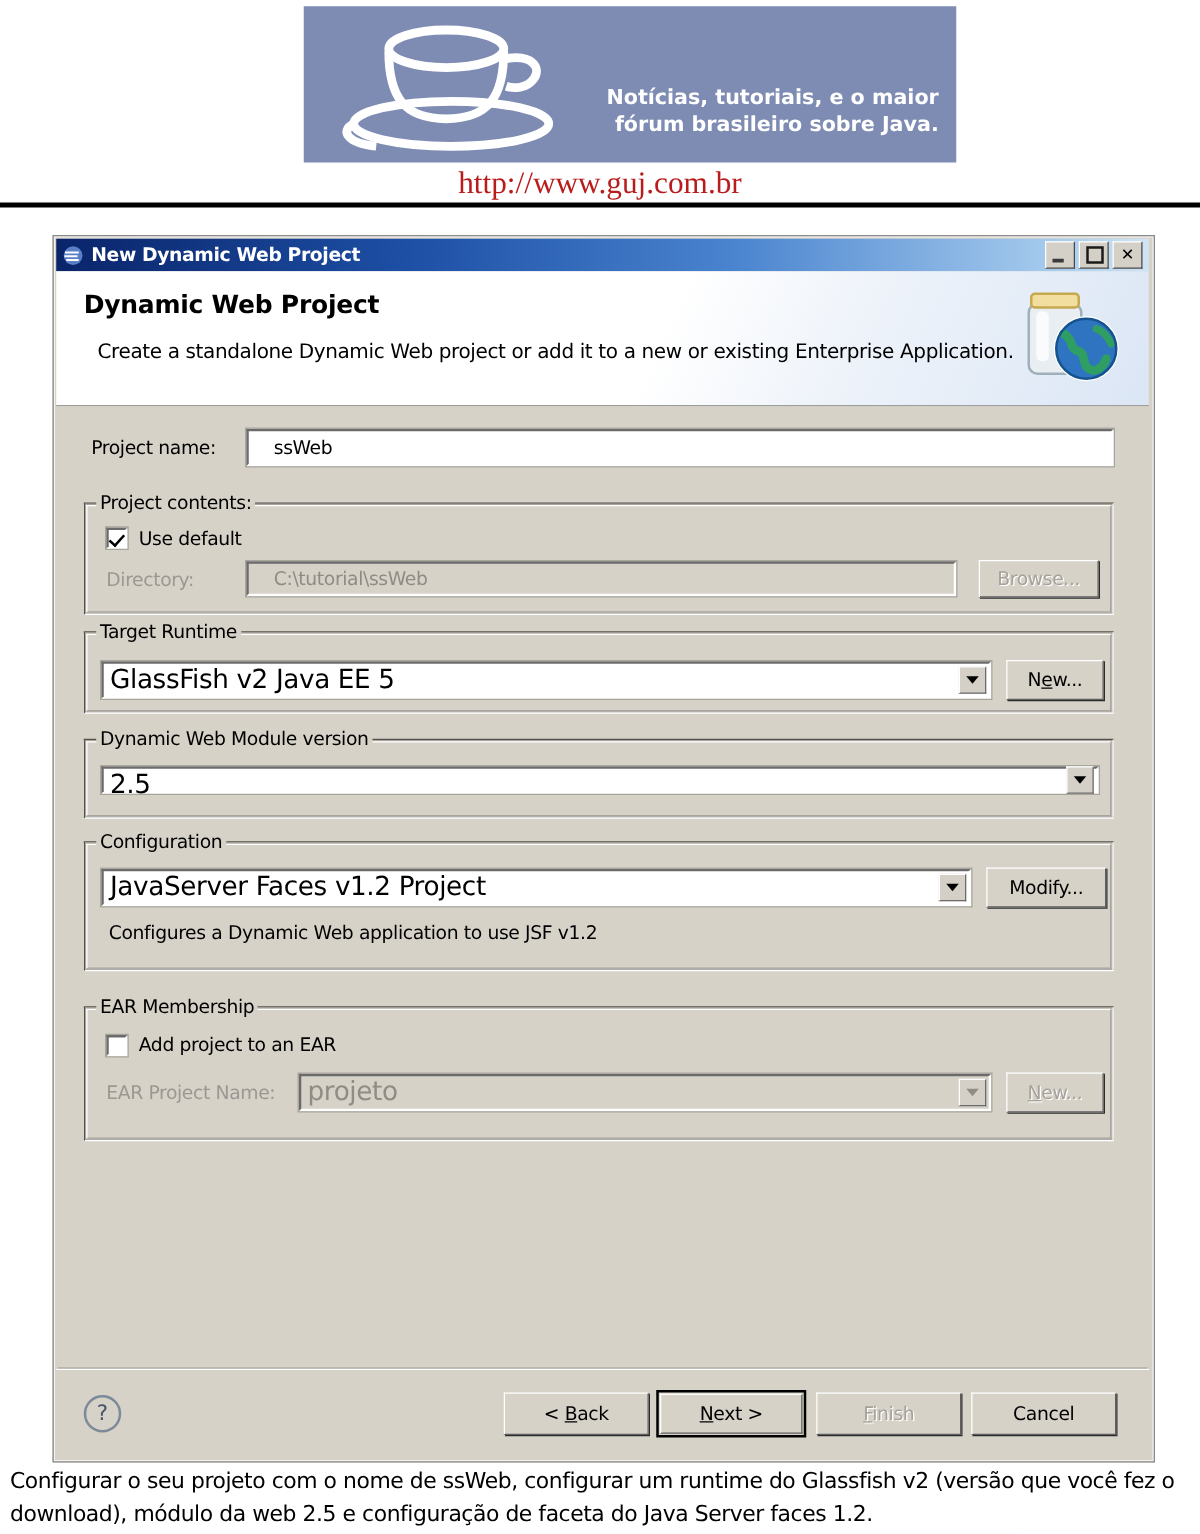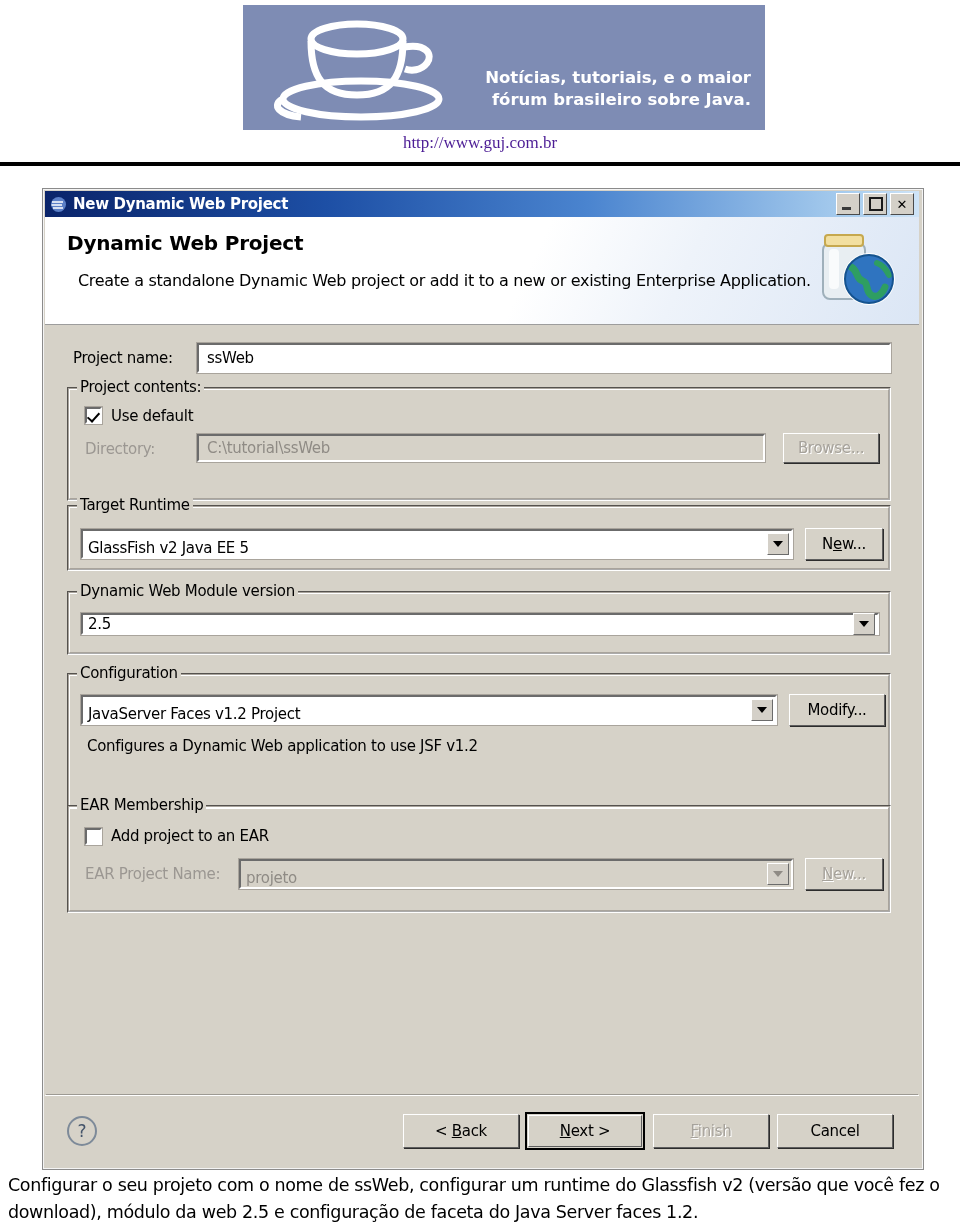--- a/index.html
+++ b/index.html
@@ -46,22 +46,22 @@
     font-size: 16.5px;
     line-height: 22px;
     text-align: right;
   }
   #guj-url {
     position: absolute;
     left: 0; top: 133px;
     width: 960px;
     text-align: center;
     font-family: "Liberation Serif", serif;
-    font-size: 17px;
-    color: #4c1d95;
+    font-size: 25px;
+    color: #b91c1c;
   }
   #guj-rule {
     position: absolute;
     left: 0; top: 162px;
     width: 960px; height: 4px;
     background: #000000;
   }
 
   
   #dialog {
@@ -180,21 +180,21 @@
   .ul { text-decoration: underline; }
 
   .textfield {
     background: #ffffff;
     border: 2px solid;
     border-color: #6b6b6b #ffffff #ffffff #6b6b6b;
     outline: 1px solid #a9a49c;
     font-family: "DejaVu Sans", sans-serif;
     font-size: 15px;
     color: #000000;
-    padding: 0 8px;
+    padding: 0 20px;
     display: flex; align-items: center;
     box-sizing: border-box;
     letter-spacing: -0.3px;
   }
   .textfield.disabled {
     background: #d6d2c8;
     color: #8f8b85;
   }
 
   
@@ -243,23 +243,23 @@
     transform: rotate(42deg);
   }
 
   
   .combo {
     background: #ffffff;
     border: 2px solid;
     border-color: #6b6b6b #ffffff #ffffff #6b6b6b;
     outline: 1px solid #a9a49c;
     box-sizing: border-box;
-    display: flex; align-items: flex-end;
-    font-family: "DejaVu Sans", sans-serif;
-    font-size: 15px;
+    display: flex; align-items: flex-start;
+    font-family: "DejaVu Sans", sans-serif;
+    font-size: 21px;
     color: #000;
     padding-left: 5px;
     letter-spacing: -0.3px;
     position: relative;
   }
   .combo.disabled { background:#d6d2c8; color:#8f8b85; }
   .combo-arrow {
     position: absolute;
     right: 2px; top: 50%;
     transform: translateY(-50%);
@@ -386,21 +386,21 @@
       <path d="M62 34 C68 36 72 42 74 46" stroke="#2e9e62" stroke-width="6" fill="none" stroke-linecap="round"></path>
       <circle cx="54" cy="50" r="24" fill="none" stroke="#15538f" stroke-width="2"></circle>
     </svg>
   </div>
 
   <div id="dlg-body">
 
     <div class="lbl row" style="left:28px; top:24px;">Project name:</div>
     <div class="textfield row" style="left:152px; top:18px; width:694px; height:30px;">ssWeb</div>
 
-    <div class="group" style="left:22px; top:62px; width:824px; height:114px;">
+    <div class="group" style="left:22px; top:77px; width:824px; height:90px;">
       <div class="group-inner"></div>
       <div class="group-title">Project contents:</div>
 
       <div style="position:absolute; left:16px; top:18px; display:flex; align-items:flex-start; gap:9px;">
         <div class="checkbox checked"></div>
         <div class="lbl">Use default</div>
       </div>
 
       <div class="lbl disabled" style="position:absolute; left:16px; top:51px;">Directory:</div>
       <div class="textfield disabled" style="position:absolute; left:128px; top:45px; width:568px; height:28px;">C:\tutorial\ssWeb</div>
@@ -425,21 +425,21 @@
       <div class="group-inner"></div>
       <div class="group-title">Dynamic Web Module version</div>
       <div class="combo" style="position:absolute; left:12px; top:20px; width:798px; height:22px;">
         <span>2.5</span>
         <span class="combo-arrow">
             <span class="arrow-tri"></span>
           </span>
       </div>
     </div>
 
-    <div class="group" style="left:22px; top:348px; width:824px; height:136px;">
+    <div class="group" style="left:22px; top:348px; width:824px; height:104px;">
       <div class="group-inner"></div>
       <div class="group-title">Configuration</div>
       <div class="combo" style="position:absolute; left:12px; top:20px; width:696px; height:30px;">
         <span>JavaServer Faces v1.2 Project</span>
         <span class="combo-arrow">
             <span class="arrow-tri"></span>
           </span>
       </div>
       <div class="btn" style="left:720px; top:19px; width:96px; height:32px;">Modify...</div>
       <div class="lbl" style="position:absolute; left:18px; top:62px;">Configures a Dynamic Web application to use JSF v1.2</div>

